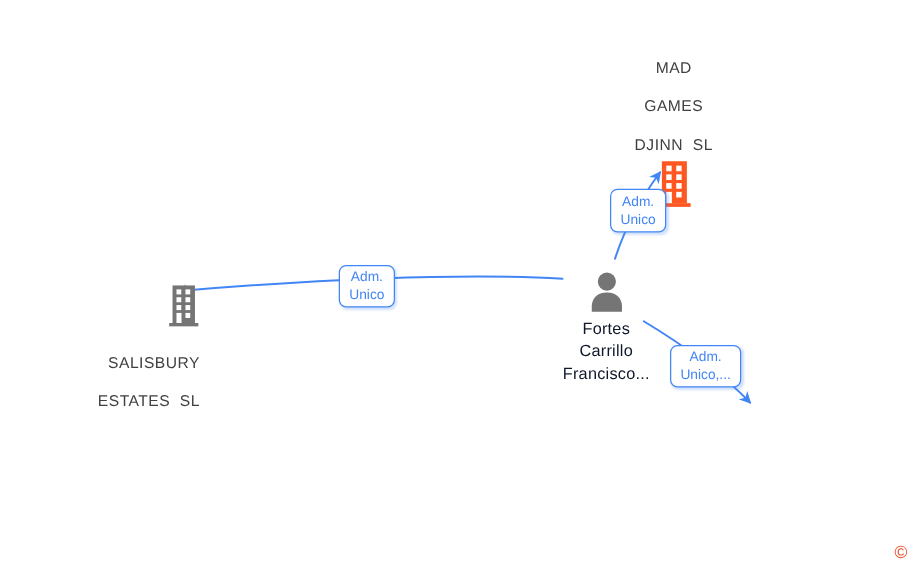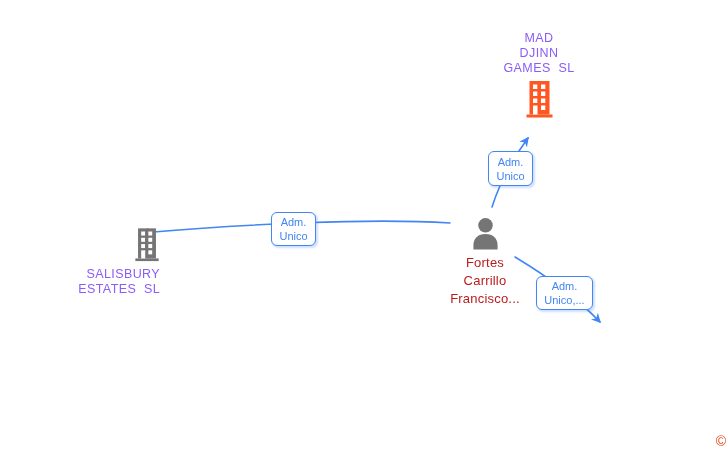--- a/index.html
+++ b/index.html
@@ -7,22 +7,22 @@
     position:relative;width:728px;height:450px;background:#ffffff;
     overflow:hidden;font-family:"Liberation Sans", sans-serif;
   }
   
   .edges{position:absolute;left:0;top:0;z-index:1;pointer-events:none;}
   .edges path.edge{fill:none;stroke-width:1.6px;stroke-linecap:round;}
 
   
   .node{position:absolute;display:flex;flex-direction:column;align-items:center;z-index:2;cursor:pointer;}
   .node .icon{flex:0 0 auto;}
-  .company-text{font-size:12.5px;line-height:15px;color:#8b5cf6;letter-spacing:.4px;text-align:center;white-space:pre;}
-  .person-text{font-size:13px;line-height:18px;color:#b91c1c;letter-spacing:.2px;text-align:center;white-space:pre;}
+  .company-text{font-size:12.5px;line-height:15px;color:#404040;letter-spacing:.4px;text-align:center;white-space:pre;margin-top:16px;}
+  .person-text{font-size:13px;line-height:18px;color:#0f172a;letter-spacing:.2px;text-align:center;white-space:pre;}
   .node .gap{height:4px;}
 
   
   .edge-label{
     position:absolute;z-index:3;background:#fff;
     border:1.5px solid #4285f4;border-radius:6px;
     box-shadow:1.5px 1.5px 2px rgba(66,133,244,.25);
     color:#4285f4;font-size:11px;line-height:14px;
     display:flex;flex-direction:column;align-items:center;justify-content:center;
     text-align:center;box-sizing:border-box;cursor:pointer;
@@ -47,22 +47,22 @@
     </defs>
     <g fill="none" stroke="#4285f4">
       <path class="edge" d="M492 207 Q504 170 528 138" marker-end="url(#ah)"></path>
       <path class="edge" d="M450 223 C370 218 245 224 141 233" marker-end="url(#ah)"></path>
       <path class="edge" d="M515 257 C535 269 572 293 600 322" marker-end="url(#ah)"></path>
     </g>
   </svg>
 
   <div class="node" style="left:478px;top:31px;width:122px;">
     <div class="company-text">MAD</div>
-    <div class="company-text">DJINN</div>
-    <div class="company-text">GAMES  SL</div>
+    <div class="company-text">GAMES</div>
+    <div class="company-text">DJINN  SL</div>
     <div class="gap"></div>
     <svg class="icon" width="29" height="38" viewBox="0 0 29 38">
       <g fill="#ff5722">
         <rect x="4.5" y="1" width="20" height="33.5"></rect>
         <rect x="1.5" y="34.5" width="26" height="3"></rect>
       </g>
       <g fill="#ffffff">
         <rect x="8" y="4.5" width="4.3" height="4.5"></rect>
           <rect x="16" y="4.5" width="4.3" height="4.5"></rect>
         <rect x="8" y="11.5" width="4.3" height="4.5"></rect>

